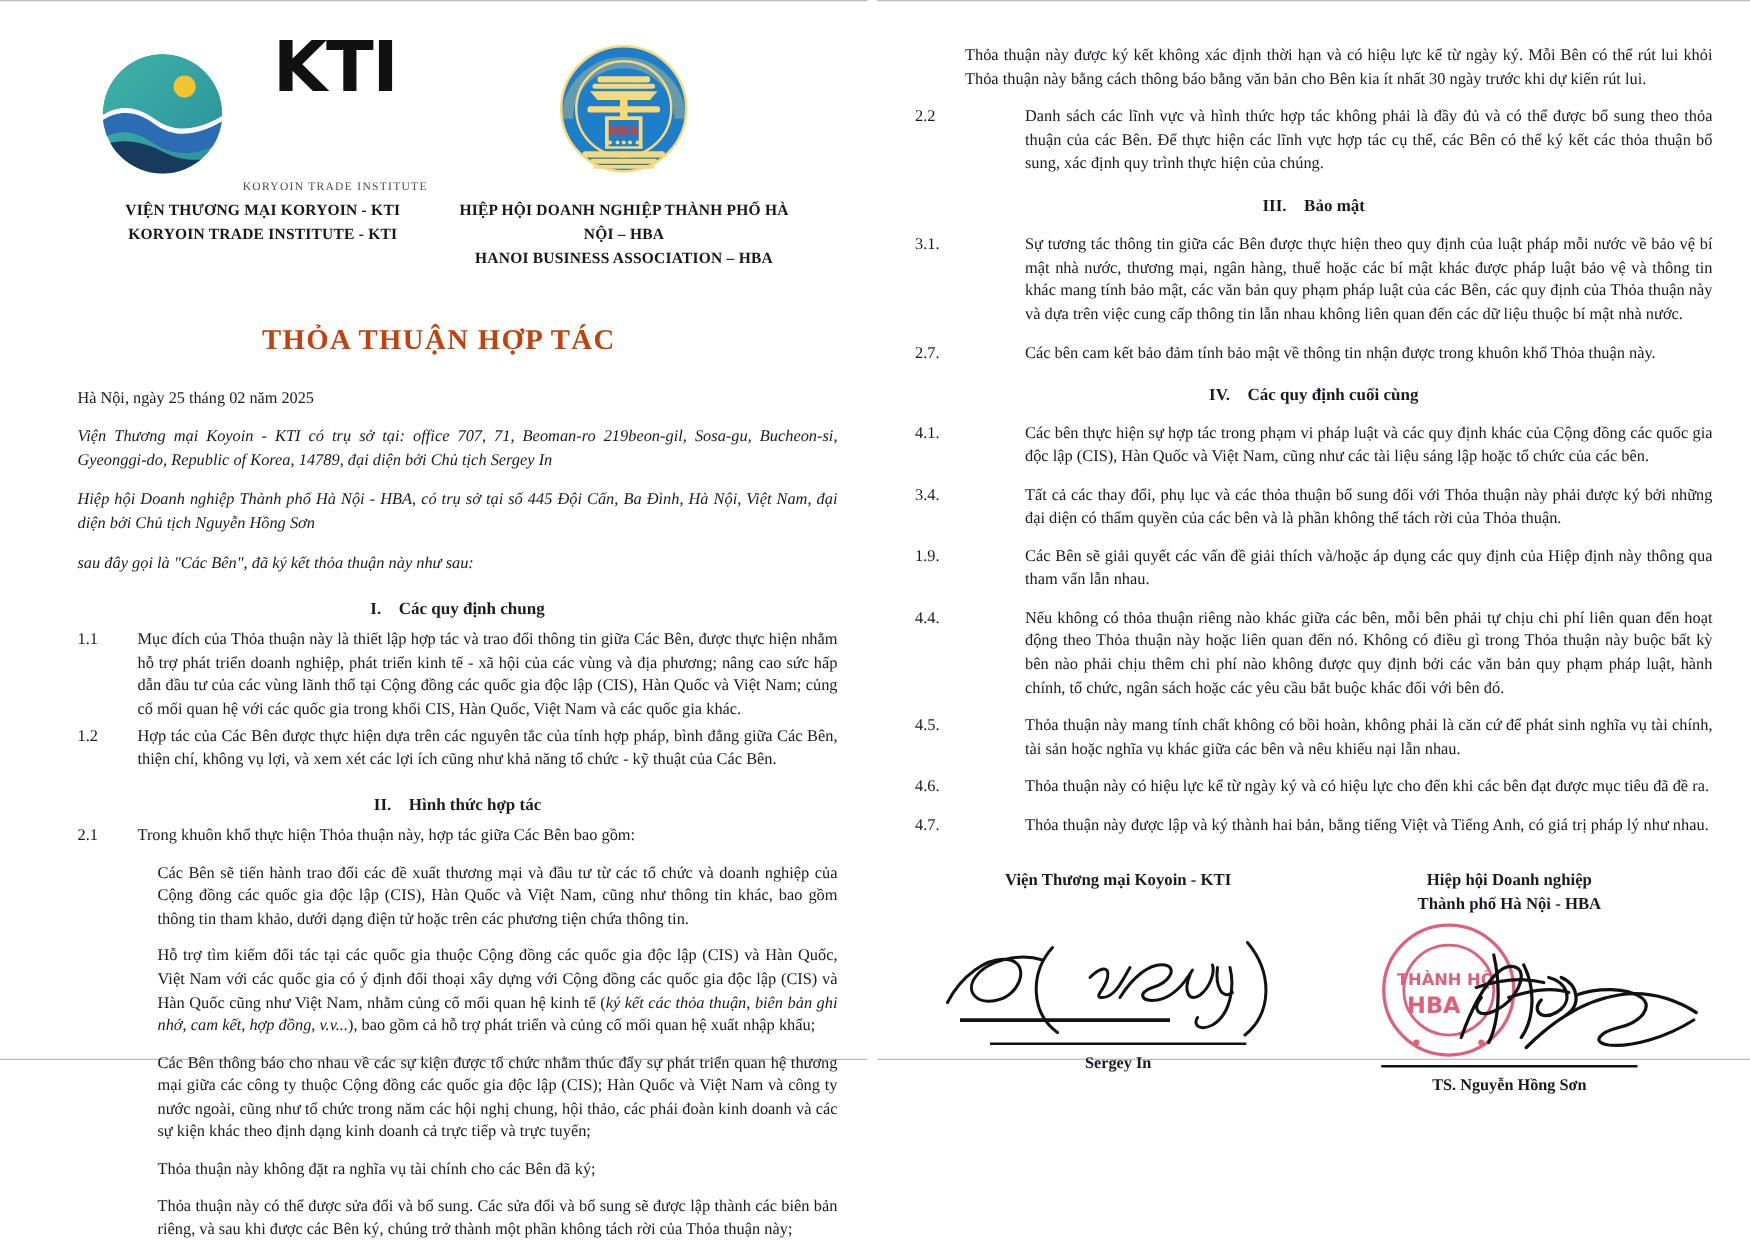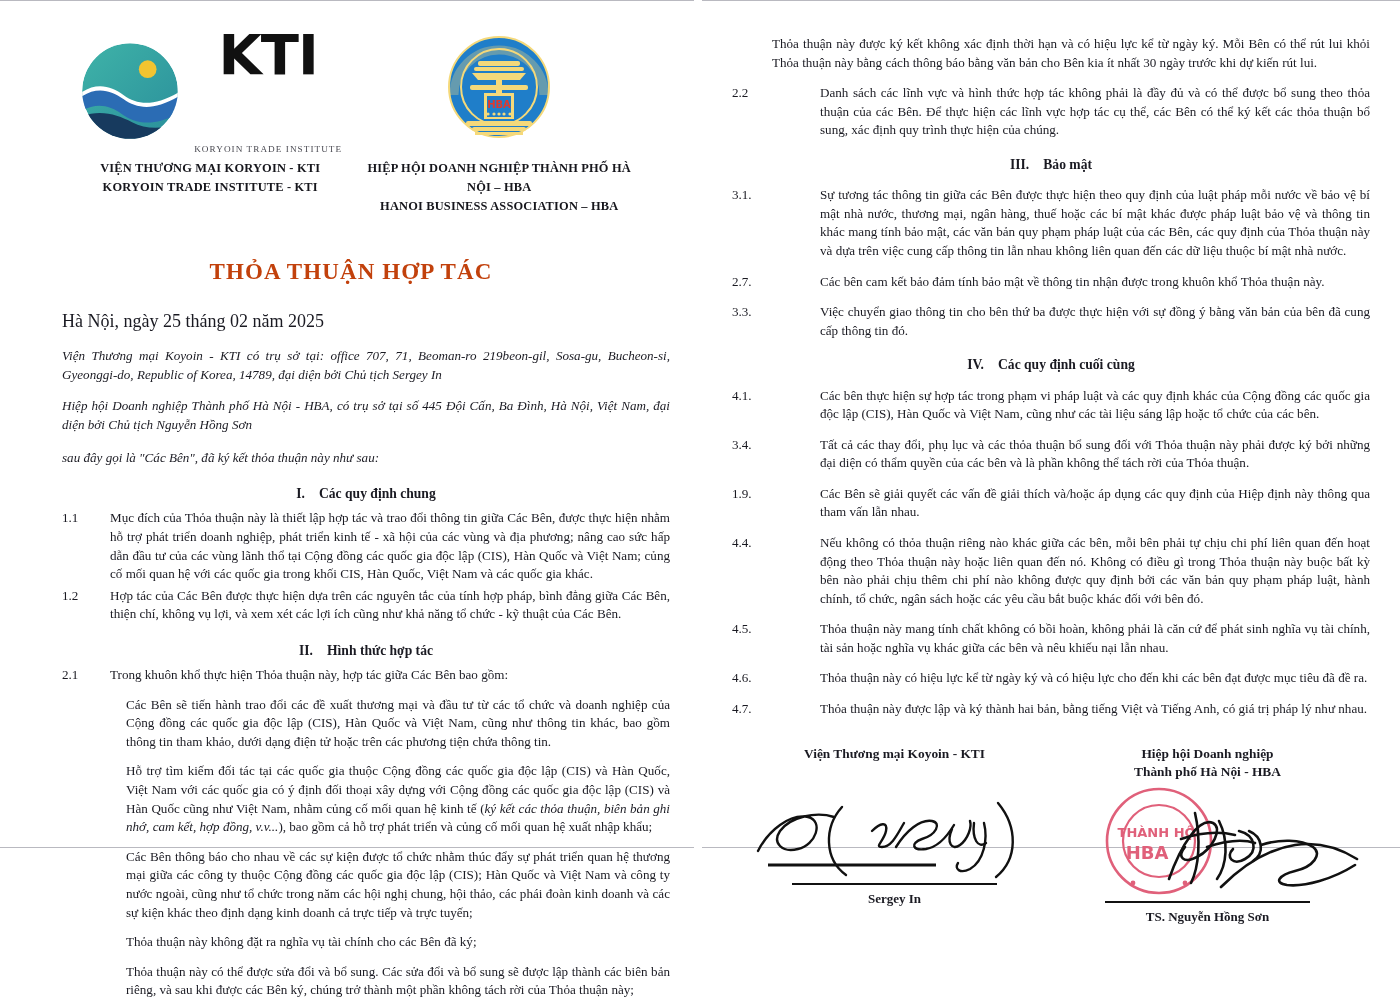--- a/index.html
+++ b/index.html
@@ -79,21 +79,21 @@
     font-weight: 700;
     font-size: 23px;
     letter-spacing: 1.1px;
     margin: 42px 0 0 0;
     padding-right: 30px;
     color: #c2410c;
   }
 
   
   .body { font-size: 13.1px; line-height: 1.42; text-align: justify; }
-  .place-date { margin-top: 24px; font-size: 18px; }
+  .place-date { margin-top: 24px; font-size: 13px; }
   .party { font-style: italic; margin-top: 13px; text-align: justify; }
   .conj  { font-style: italic; margin-top: 12px; }
   .calls { font-style: italic; margin-top: 14px; }
 
   .sec-head {
     text-align: center;
     font-weight: 700;
     font-size: 13.6px;
     margin: 17px 0 6px 0;
   }
@@ -265,24 +265,20 @@
         <div class="sec-head">
           <span class="num">III.</span><span>Bảo mật</span>
         </div>
         <div class="clause right-col">
           <div class="no">3.1.</div>
           <div class="tx">Sự tương tác thông tin giữa các Bên được thực hiện theo quy định của luật pháp mỗi nước về bảo vệ bí mật nhà nước, thương mại, ngân hàng, thuế hoặc các bí mật khác được pháp luật bảo vệ và thông tin khác mang tính bảo mật, các văn bản quy phạm pháp luật của các Bên, các quy định của Thỏa thuận này và dựa trên việc cung cấp thông tin lẫn nhau không liên quan đến các dữ liệu thuộc bí mật nhà nước.</div>
         </div>
         <div class="clause right-col">
           <div class="no">2.7.</div>
           <div class="tx">Các bên cam kết bảo đảm tính bảo mật về thông tin nhận được trong khuôn khổ Thỏa thuận này.</div>
-        </div>
-        <div class="clause right-col">
-          <div class="no">3.3.</div>
-          <div class="tx">Việc chuyển giao thông tin cho bên thứ ba được thực hiện với sự đồng ý bằng văn bản của bên đã cung cấp thông tin đó.</div>
         </div>
 
         <div class="sec-head">
           <span class="num">IV.</span><span>Các quy định cuối cùng</span>
         </div>
         <div class="clause right-col">
           <div class="no">4.1.</div>
           <div class="tx">Các bên thực hiện sự hợp tác trong phạm vi pháp luật và các quy định khác của Cộng đồng các quốc gia độc lập (CIS), Hàn Quốc và Việt Nam, cũng như các tài liệu sáng lập hoặc tổ chức của các bên.</div>
         </div>
         <div class="clause right-col">

